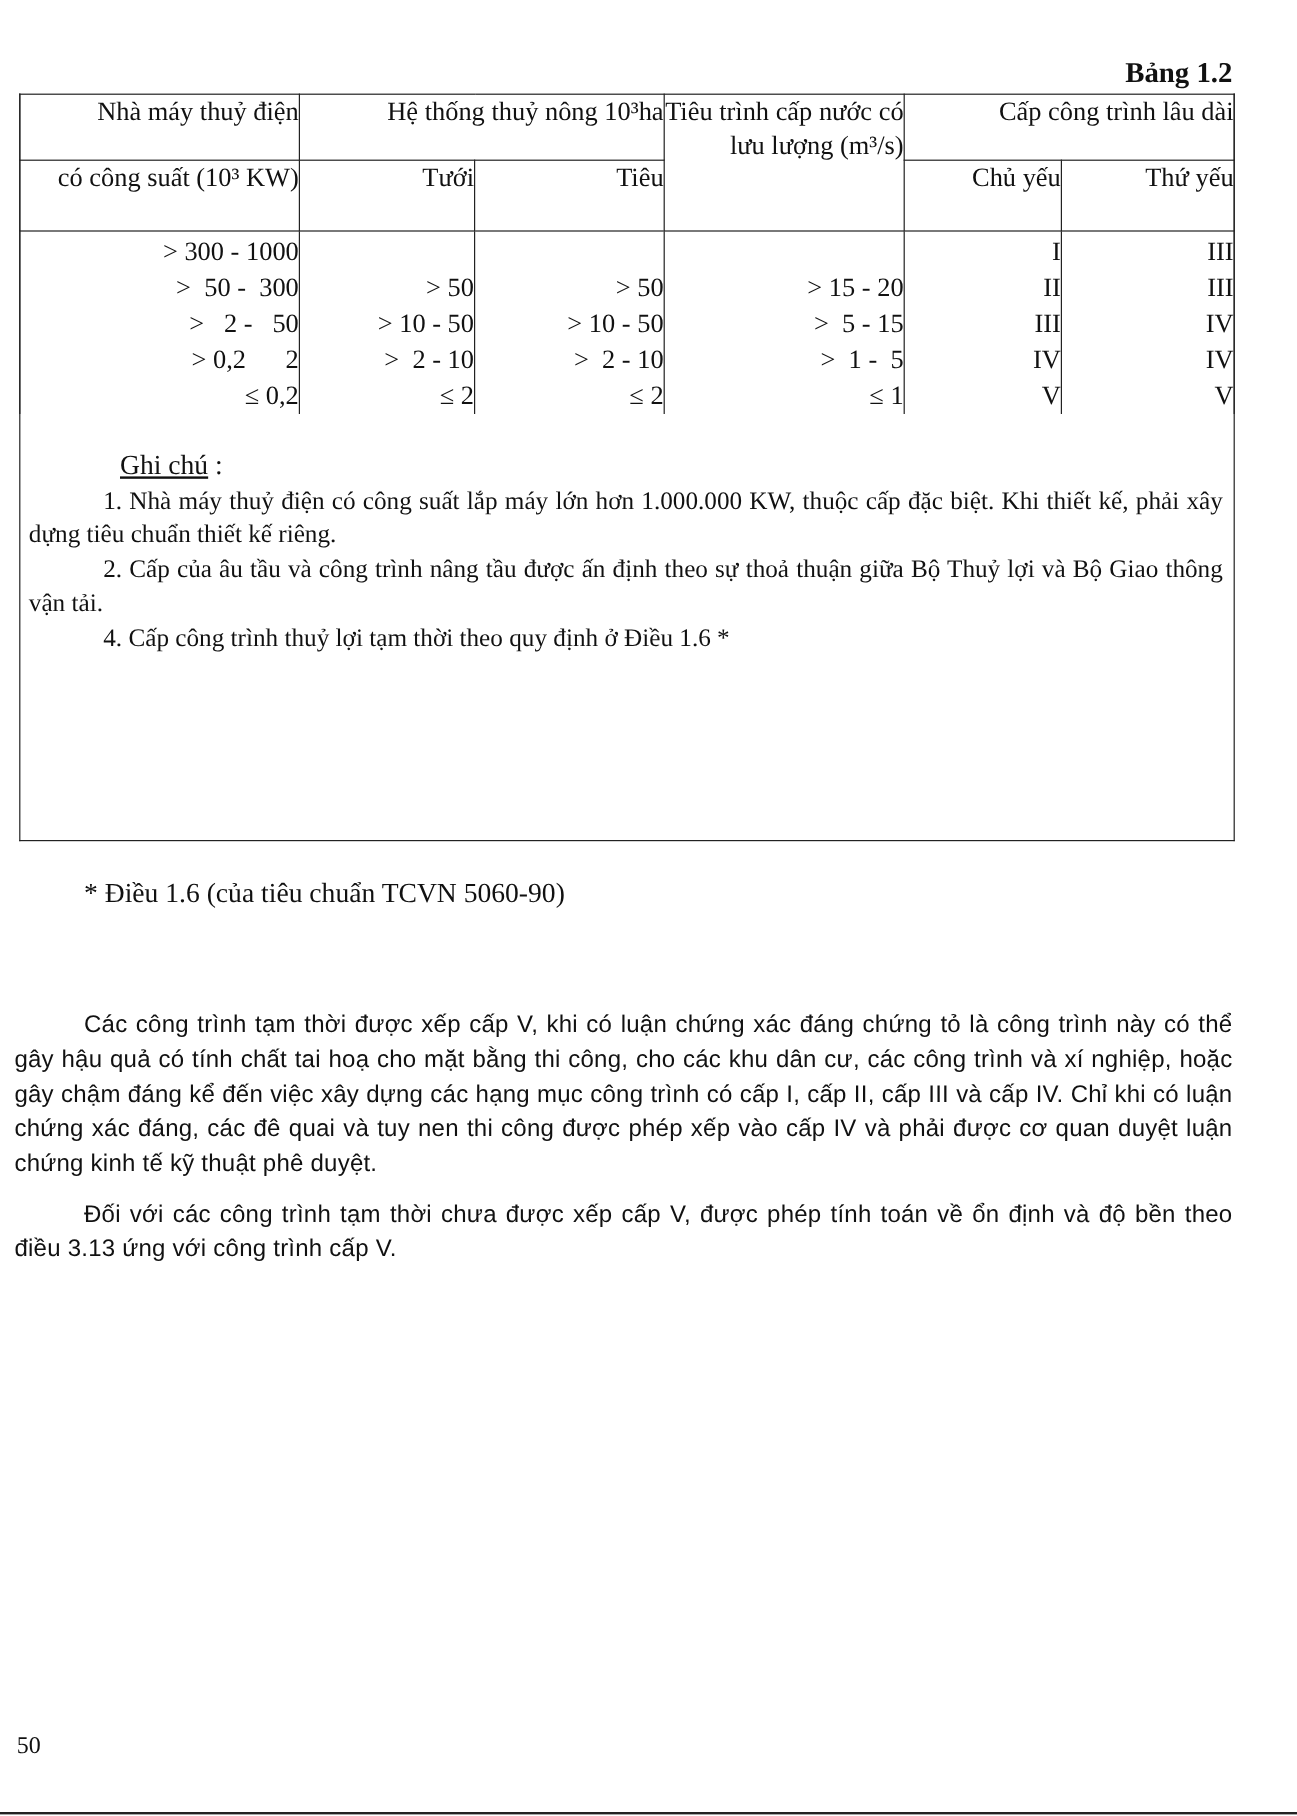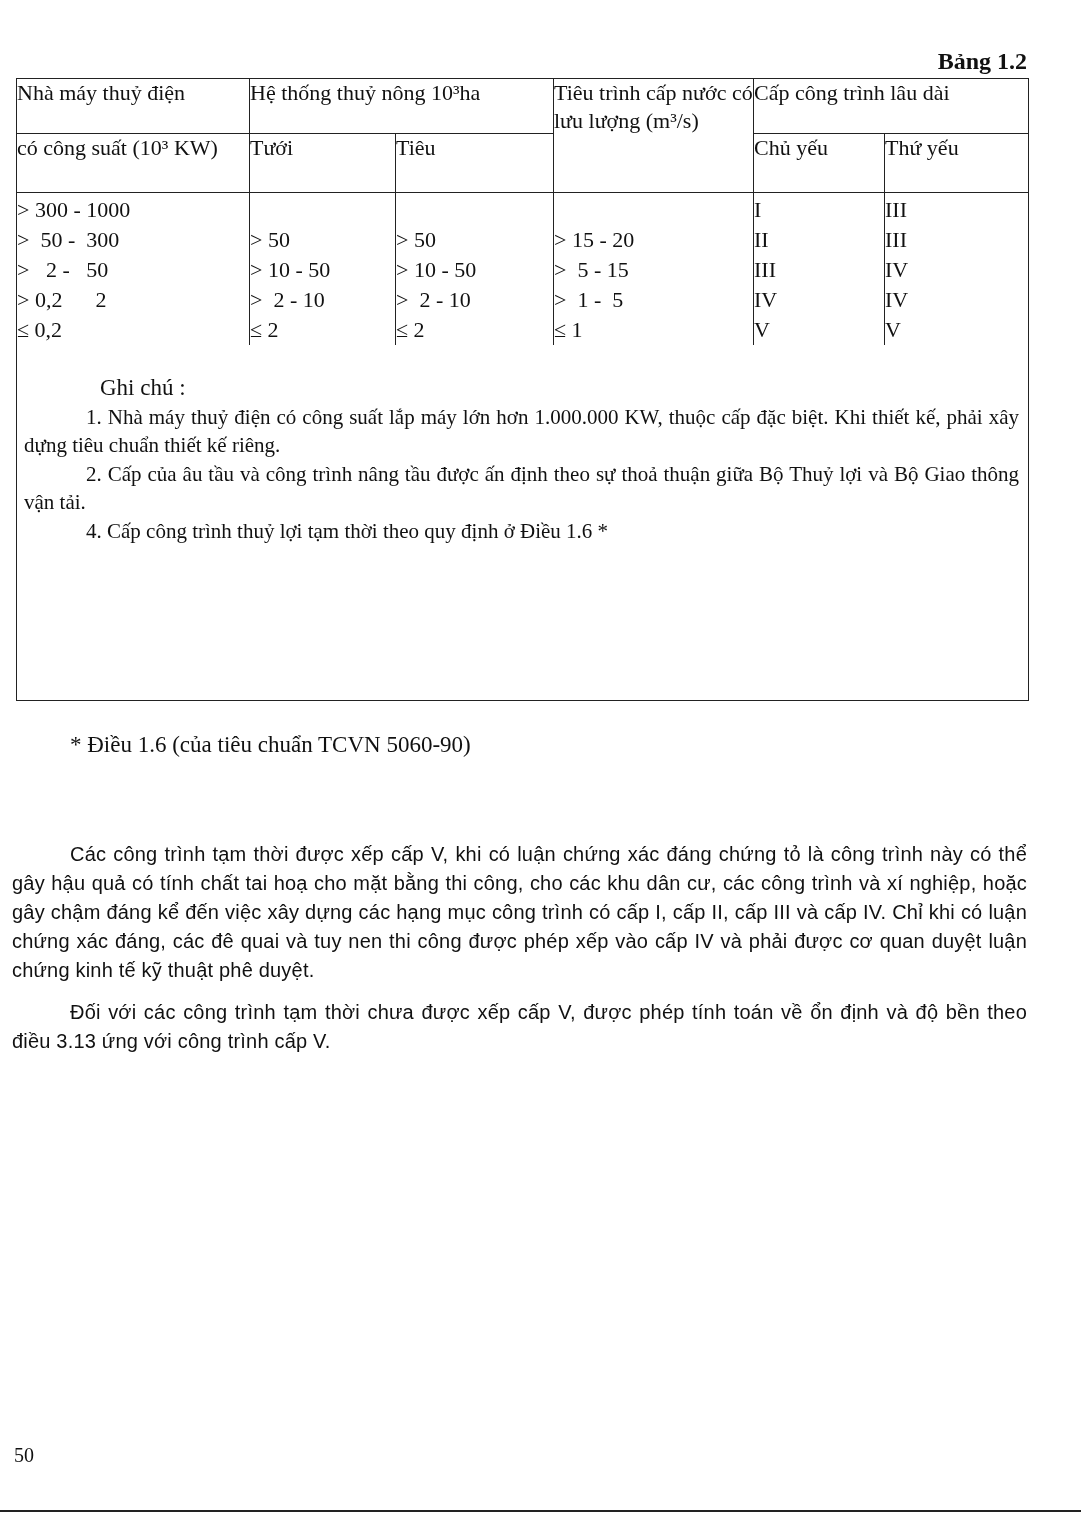--- a/index.html
+++ b/index.html
@@ -2,32 +2,32 @@
 <html><head>
 <meta charset="utf-8">
 <style>
   html, body { margin:0; padding:0; background:#ffffff; }
   body { width:1081px; height:1513px; position:relative; overflow:hidden;
          font-family:"Liberation Serif","DejaVu Serif",serif; color:#111; }
   .table-caption { position:absolute; top:48px; right:54px; font-weight:bold; font-size:24px; }
   .frame { position:absolute; left:16px; top:78px; width:1011px; height:622px;
            border-left:1px solid #222; border-right:1.5px solid #222; border-bottom:1.5px solid #222; }
   table.grade { position:absolute; left:16px; top:78px; border-collapse:collapse; font-size:22px; }
-  table.grade th, table.grade td { font-weight:normal; text-align:left; padding:0; }
+  table.grade th, table.grade td { font-weight:normal; text-align:right; padding:0; }
   table.grade th { border:1.5px solid #222; vertical-align:top; line-height:28px; }
   .c1 { width:232px; } .c2 { width:145px; } .c3 { width:157px; } .c4 { width:199px; }
   .c5 { width:130px; } .c6 { width:143px; }
   tr.h1 th { height:54px; }
   tr.h2 th { height:58px; }
   table.grade td { border-left:1.5px solid #222; line-height:30px; vertical-align:top; }
   table.grade td:last-child { border-right:1.5px solid #222; }
   table.grade tr.body-row td { height:150px; padding-top:2px; }
   .val { display:block; white-space:pre; }
   .notes { position:absolute; left:24px; top:374px; width:995px; font-size:21px; line-height:28.5px; }
-  .notes-title { margin-left:76px; font-size:23px; display:inline-block; }
+  .notes-title { margin-left:76px; text-decoration:underline; font-size:23px; display:inline-block; }
   .notes-colon { font-size:23px; }
   .note { text-indent:62px; text-align:justify; margin:0; }
   .article-heading { position:absolute; left:70px; top:732px; font-weight:normal; font-size:23px; }
   .para { position:absolute; left:12px; width:1015px; font-family:"Liberation Sans","DejaVu Sans",sans-serif;
           font-size:20px; line-height:29px; text-align:justify; text-indent:58px; margin:0; letter-spacing:0.2px; }
   .p1 { top:810px;margin-top:30px; }
   .p2 { top:998px; }
   .page-number { position:absolute; left:14px; top:1444px; font-size:20px; }
   .bottom-rule { position:absolute; left:0; top:1510px; width:1081px; height:2px; background:#222; }
 </style>

